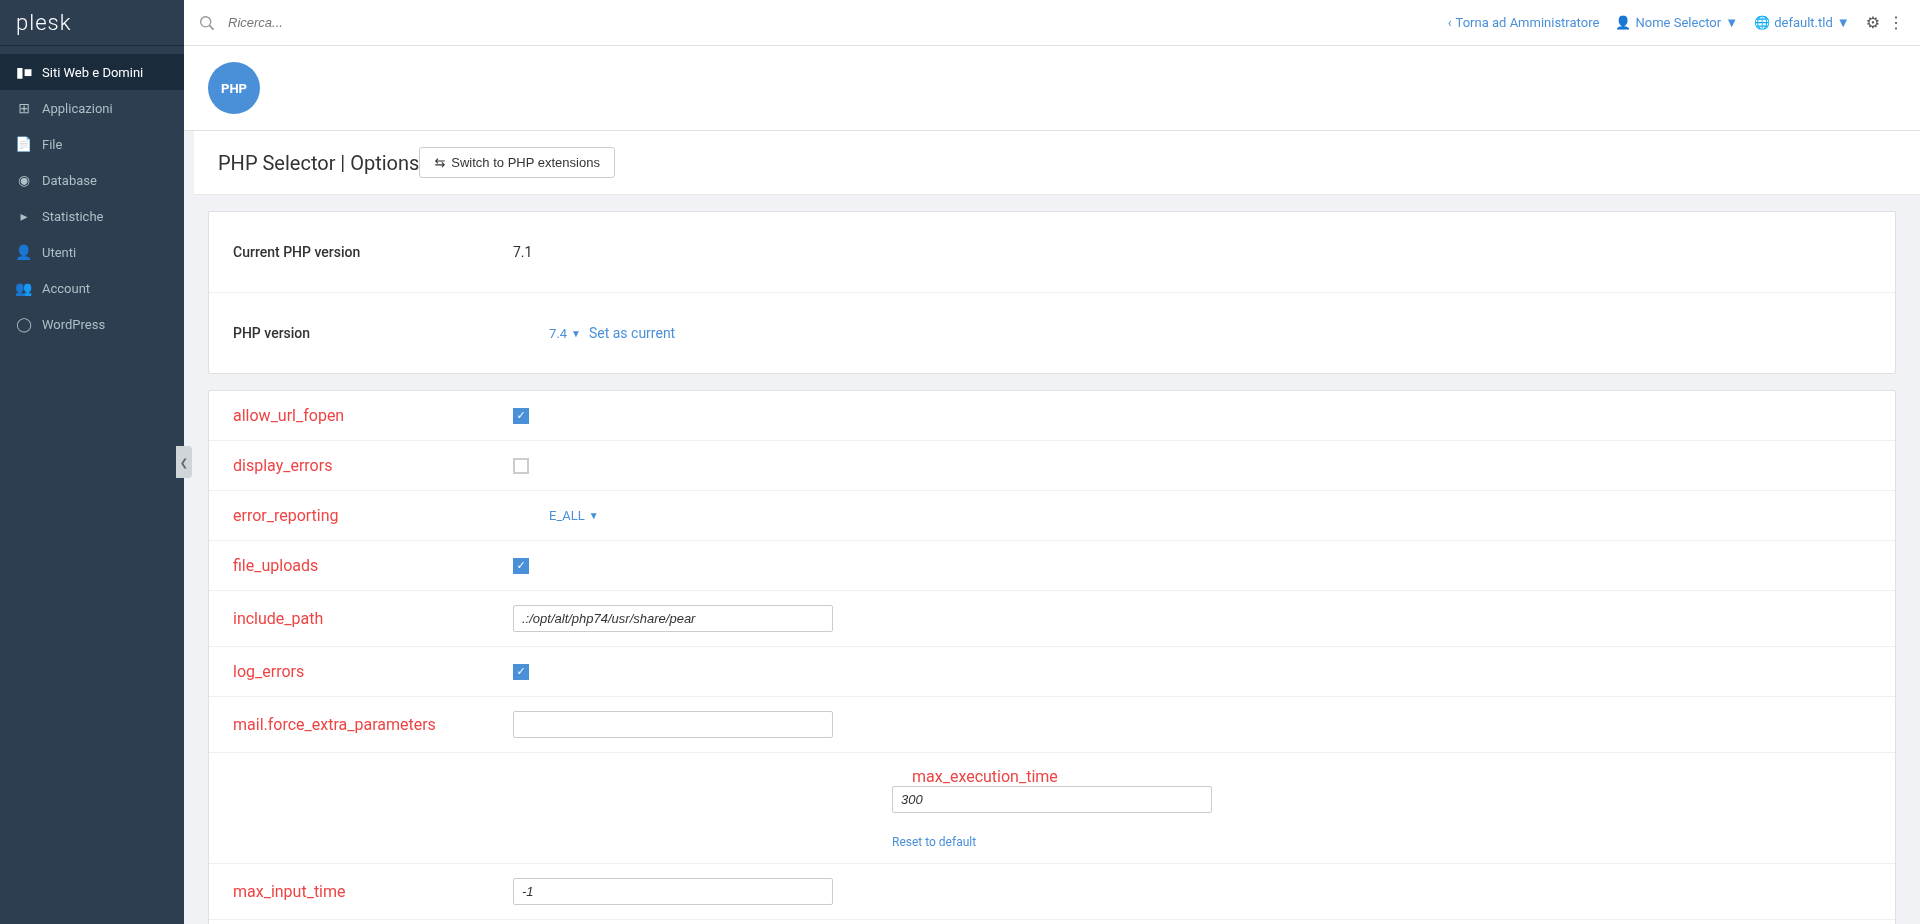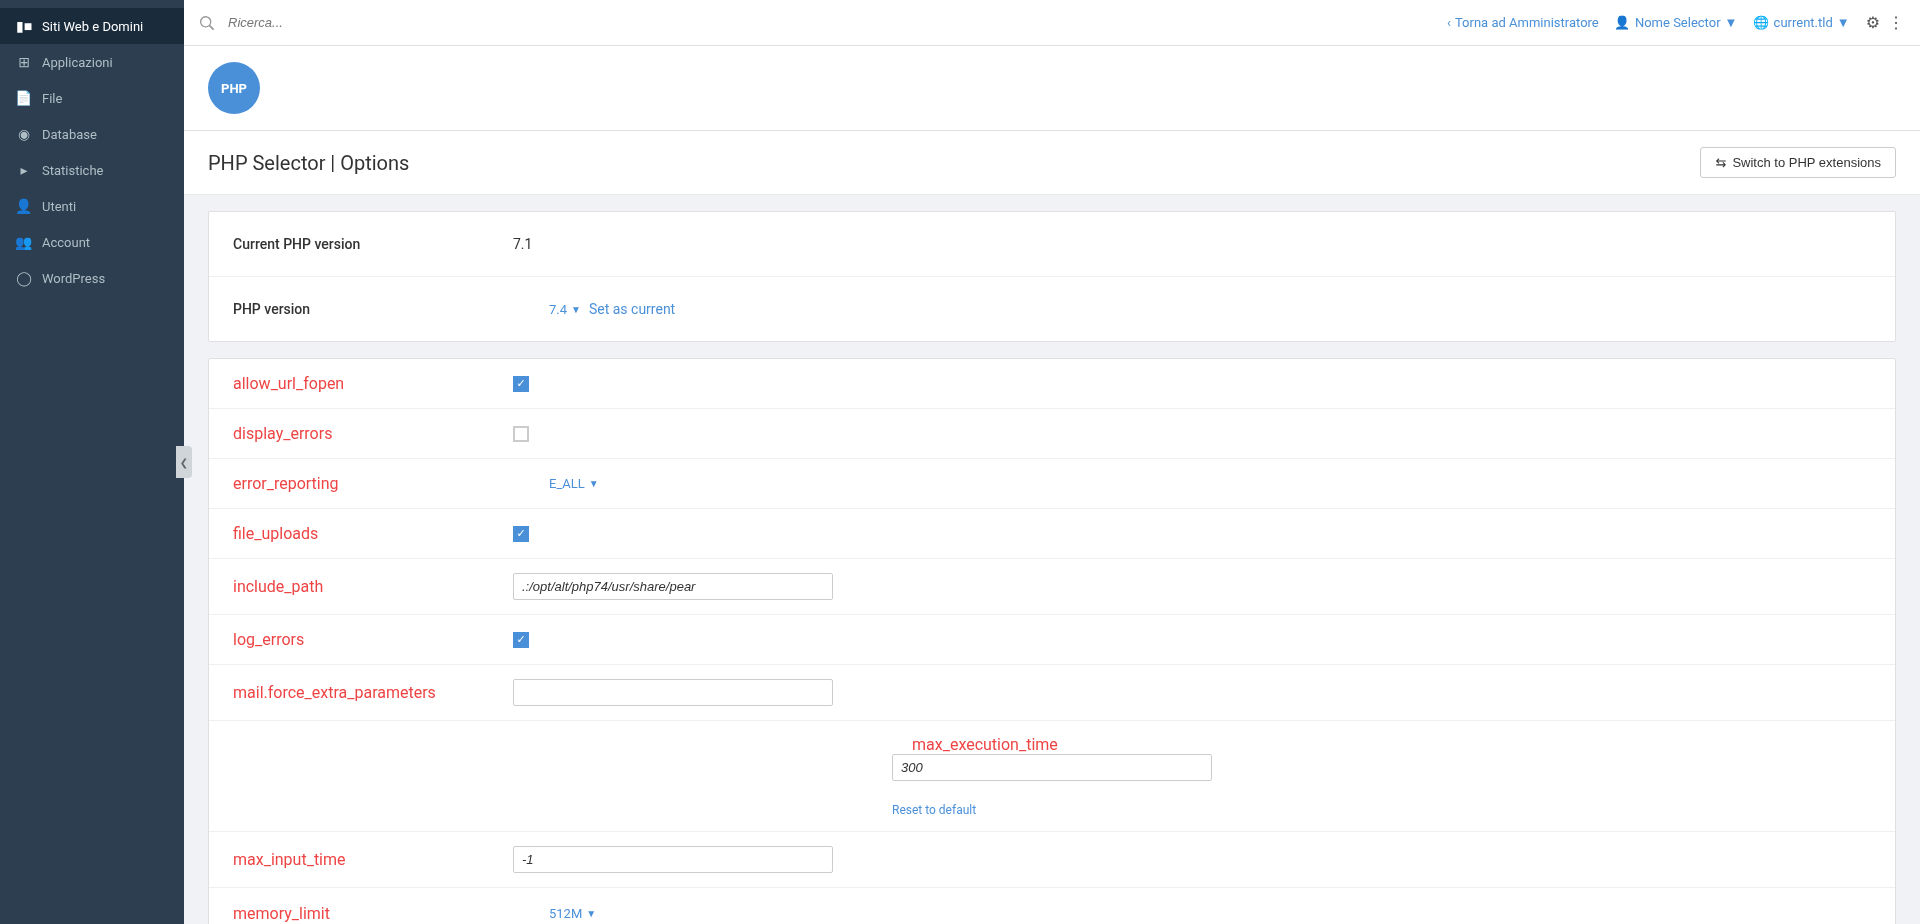--- a/index.html
+++ b/index.html
@@ -161,22 +161,23 @@
       font-weight: bold;
       font-size: 13px;
     }
 
     
     .page-title-area {
       background: #fff;
       padding: 16px 24px 16px 24px;
       display: flex;
       align-items: center;
-      justify-content: space-between;
+      justify-content: flex-start;
       border-bottom: 1px solid #e8e8e8;
+      margin-left: 10px;
     }
     .page-title {
       font-size: 20px;
       font-weight: 400;
       color: #333;
     }
     .btn-switch {
       border: 1px solid #ccc;
       background: #fff;
       padding: 7px 14px;
@@ -192,21 +193,21 @@
     
     .content-section {
       background: #fff;
       margin: 16px 24px;
       border: 1px solid #e0e0e0;
       border-radius: 2px;
     }
     .section-row {
       display: flex;
       align-items: center;
-      padding: 24px 24px;
+      padding: 32px 24px;
       border-bottom: 1px solid #f0f0f0;
       min-height: 52px;
     }
     .section-row:last-child { border-bottom: none; }
     .row-label {
       width: 280px;
       font-weight: 500;
       color: #333;
       font-size: 14px;
       flex-shrink: 0;
@@ -312,20 +313,23 @@
     .search-icon-svg {
       width: 14px;
       height: 14px;
       color: #999;
     }
   </style>
 </head>
 <body>
 
 <div class="sidebar">
+  <div class="sidebar-logo">
+    <span class="plesk-logo">plesk</span>
+  </div>
   <nav class="sidebar-nav">
     <div class="sidebar-item active">
       <span class="icon">▮■</span>
       <span>Siti Web e Domini</span>
     </div>
     <div class="sidebar-item">
       <span class="icon">⊞</span>
       <span>Applicazioni</span>
     </div>
     <div class="sidebar-item">
@@ -369,21 +373,21 @@
       <span>‹</span>
       <span>Torna ad Amministratore</span>
     </a>
     <div class="topbar-user">
       <span>👤</span>
       <span>Nome Selector</span>
       <span>▼</span>
     </div>
     <div class="topbar-domain">
       <span>🌐</span>
-      <span>current.tld</span>
+      <span>default.tld</span>
       <span>▼</span>
     </div>
     <div class="topbar-icons">
       <span style="cursor:pointer;font-size:16px;">⚙</span>
       <span style="cursor:pointer;font-size:16px;">⋮</span>
     </div>
   </div>
 </div>
 
 <div class="main">

